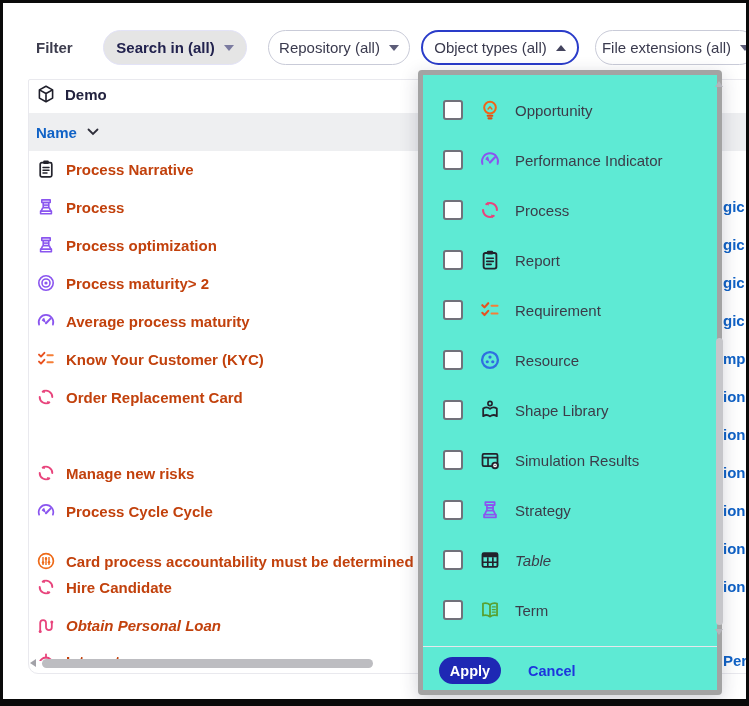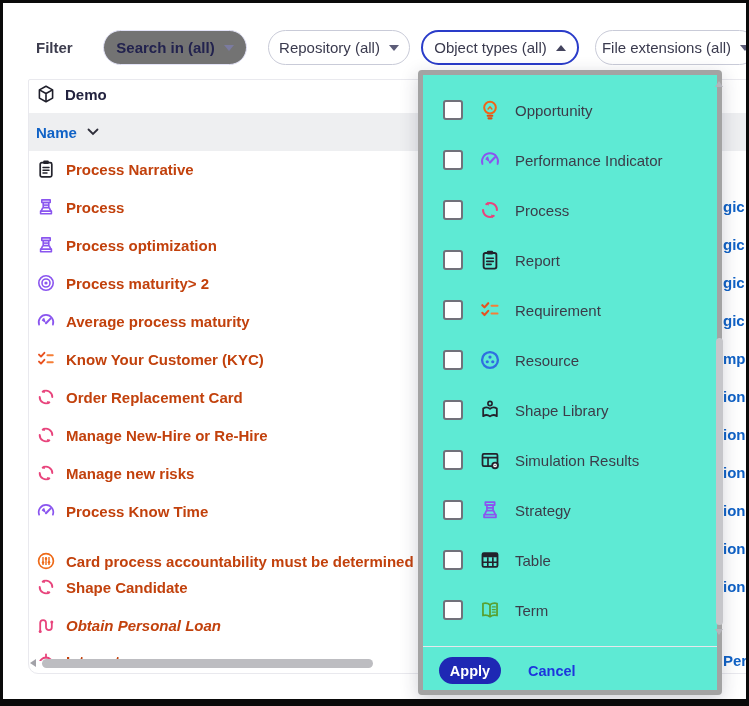--- a/index.html
+++ b/index.html
@@ -9,21 +9,21 @@
   .fb.top{left:0;top:0;width:749px;height:3px;}
   .fb.left{left:0;top:0;width:3px;height:706px;}
   .fb.right{left:746px;top:0;width:3px;height:706px;}
   .fb.bottom{left:0;top:699px;width:749px;height:7px;}
 
   
   .filter-label{position:absolute;left:36px;top:39px;font-size:15px;font-weight:700;color:#3d3d4e;}
   .pill{position:absolute;top:30px;height:35px;border-radius:18px;display:flex;align-items:center;
         justify-content:center;gap:9px;font-size:15px;color:#3a3a4e;background:#fff;
         border:1px solid #c9cbd8;box-sizing:border-box;cursor:pointer;white-space:nowrap;}
-  .pill.filled{background:#737373;border-color:#e3e3f7;font-weight:700;color:#22224e;}
+  .pill.filled{background:#e5e5e5;border-color:#e3e3f7;font-weight:700;color:#22224e;}
   .pill.active{border:2px solid #2a3cc9;}
   .chev{width:0;height:0;border-left:5px solid transparent;border-right:5px solid transparent;}
   .chev.down{border-top:6px solid #5c5c78;}
   .chev.up{border-bottom:6px solid #44445e;}
 
   
   .card{position:absolute;left:28px;top:79px;width:730px;height:593px;border:1px solid #e9e9ee;
         border-radius:2px 2px 2px 10px;background:#fff;z-index:1;}
   .group-title{position:absolute;left:36px;top:83px;height:22px;display:flex;align-items:center;gap:9px;
         font-size:15px;font-weight:700;color:#23233f;z-index:2;}
@@ -235,49 +235,43 @@
           <use href="#i-requirement"></use>
         </svg>
         <span class="lbl">Know Your Customer (KYC)</span>
       </div>
     <div class="row" style="top:235px;">
         <svg class="icn">
           <use href="#i-process"></use>
         </svg>
         <span class="lbl">Order Replacement Card</span>
       </div>
-    <div class="row" style="top:273px;">
+    <div class="row" style="top:311px;">
         <svg class="icn">
           <use href="#i-process"></use>
         </svg>
-        <span class="lbl">Manage New-Hire or Re-Hire</span>
-      </div>
-    <div class="row" style="top:311px;">
+        <span class="lbl">Manage new risks</span>
+      </div>
+    <div class="row" style="top:349px;">
+        <svg class="icn">
+          <use href="#i-gauge"></use>
+        </svg>
+        <span class="lbl">Process Cycle Cycle</span>
+      </div>
+    <div class="row" style="top:371px;margin-top:28px;">
+        <svg class="icn">
+          <use href="#i-accountability"></use>
+        </svg>
+        <span class="lbl">Card process accountability must be determined</span>
+      </div>
+    <div class="row" style="top:425px;">
         <svg class="icn">
           <use href="#i-process"></use>
         </svg>
-        <span class="lbl">Manage new risks</span>
-      </div>
-    <div class="row" style="top:349px;">
-        <svg class="icn">
-          <use href="#i-gauge"></use>
-        </svg>
-        <span class="lbl">Process Know Time</span>
-      </div>
-    <div class="row" style="top:371px;margin-top:28px;">
-        <svg class="icn">
-          <use href="#i-accountability"></use>
-        </svg>
-        <span class="lbl">Card process accountability must be determined</span>
-      </div>
-    <div class="row" style="top:425px;">
-        <svg class="icn">
-          <use href="#i-process"></use>
-        </svg>
-        <span class="lbl">Shape Candidate</span>
+        <span class="lbl">Hire Candidate</span>
       </div>
     <div class="row" style="top:463px;font-style:italic;">
         <svg class="icn">
           <use href="#i-journey"></use>
         </svg>
         <span class="lbl">Obtain Personal Loan</span>
       </div>
     <div class="row" style="top:499px;">
         <svg class="icn">
           <use href="#i-interest"></use>
@@ -377,21 +371,21 @@
     </div>
     <div class="dd-item" style="top:418px;">
       <span class="cb" role="checkbox" aria-checked="false"></span>
       <span class="dd-icn">
           <svg>
             <use href="#i-strategy"></use>
           </svg>
         </span>
       <span class="dd-lbl">Strategy</span>
     </div>
-    <div class="dd-item" style="top:468px;">
+    <div class="dd-item" style="top:468px;font-style:italic;">
       <span class="cb" role="checkbox" aria-checked="false"></span>
       <span class="dd-icn">
           <svg>
             <use href="#i-table"></use>
           </svg>
         </span>
       <span class="dd-lbl">Table</span>
     </div>
     <div class="dd-item" style="top:518px;">
       <span class="cb" role="checkbox" aria-checked="false"></span>

